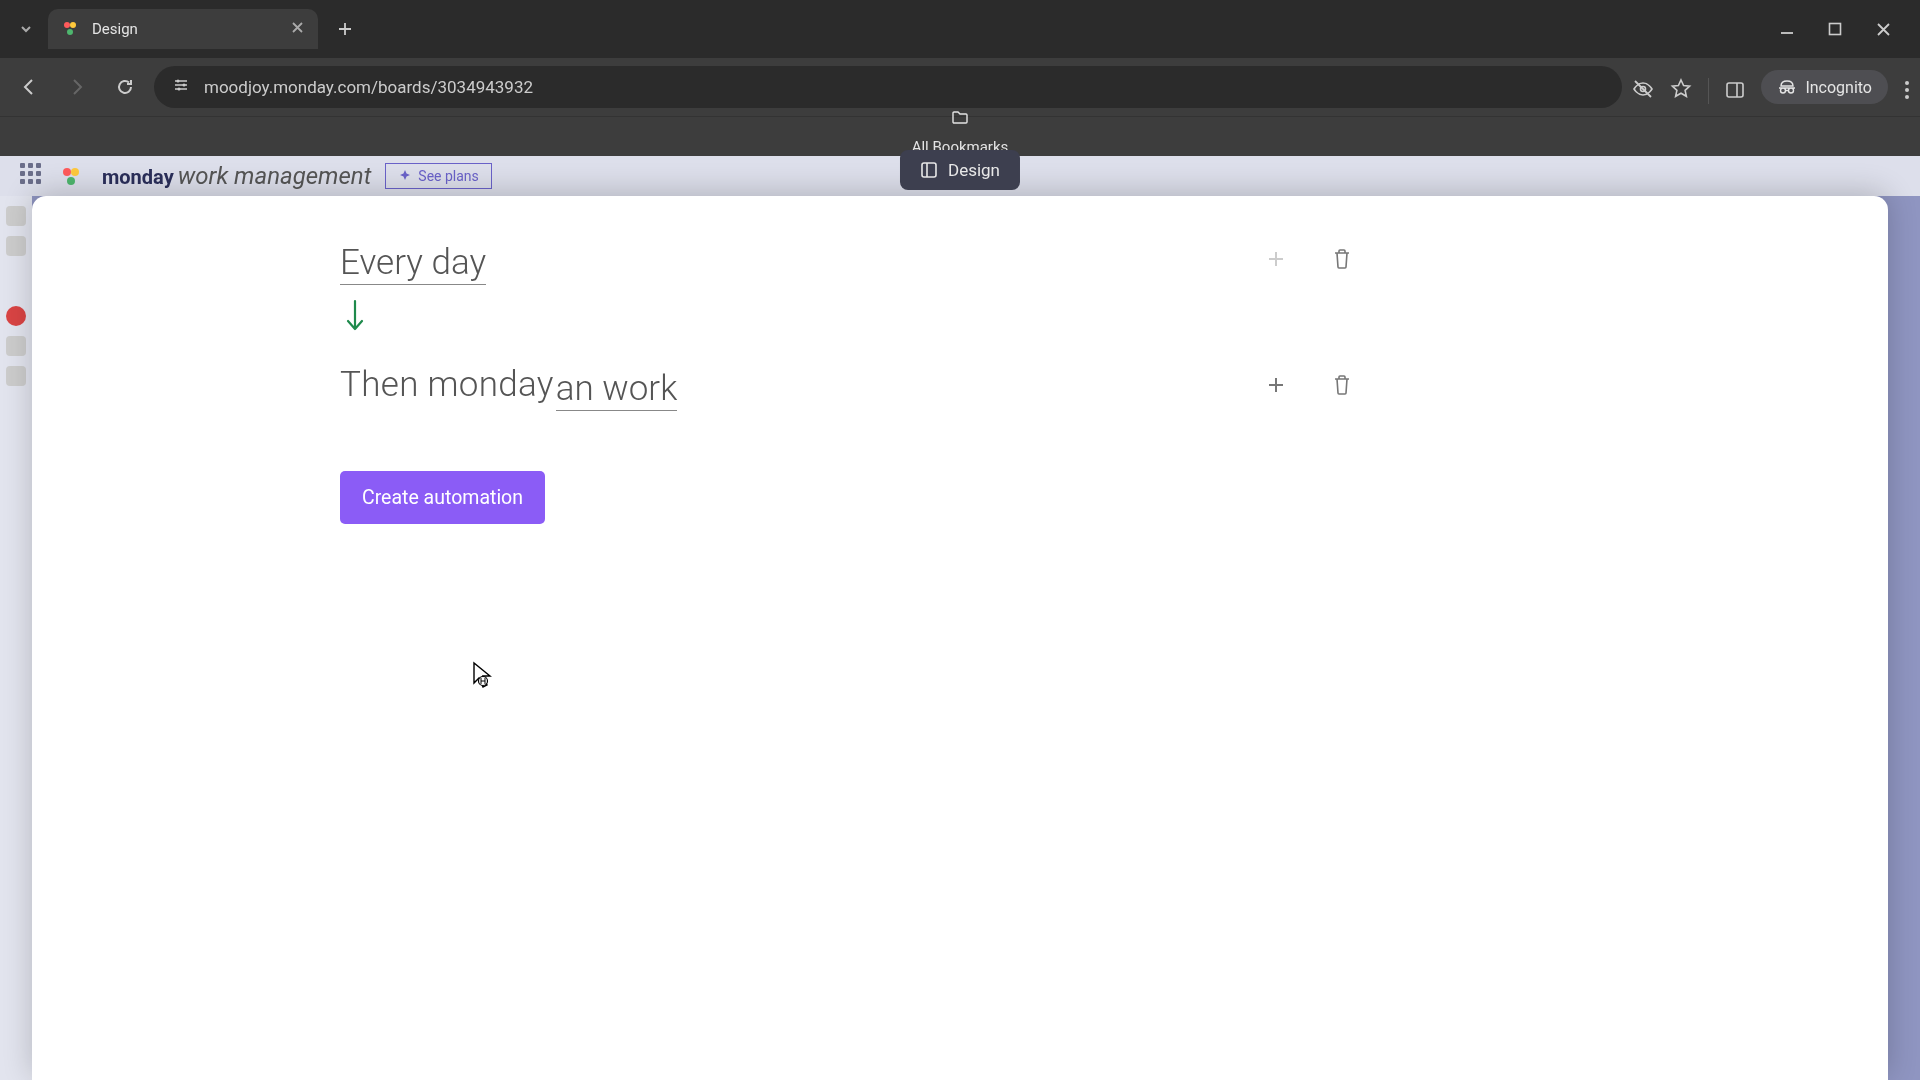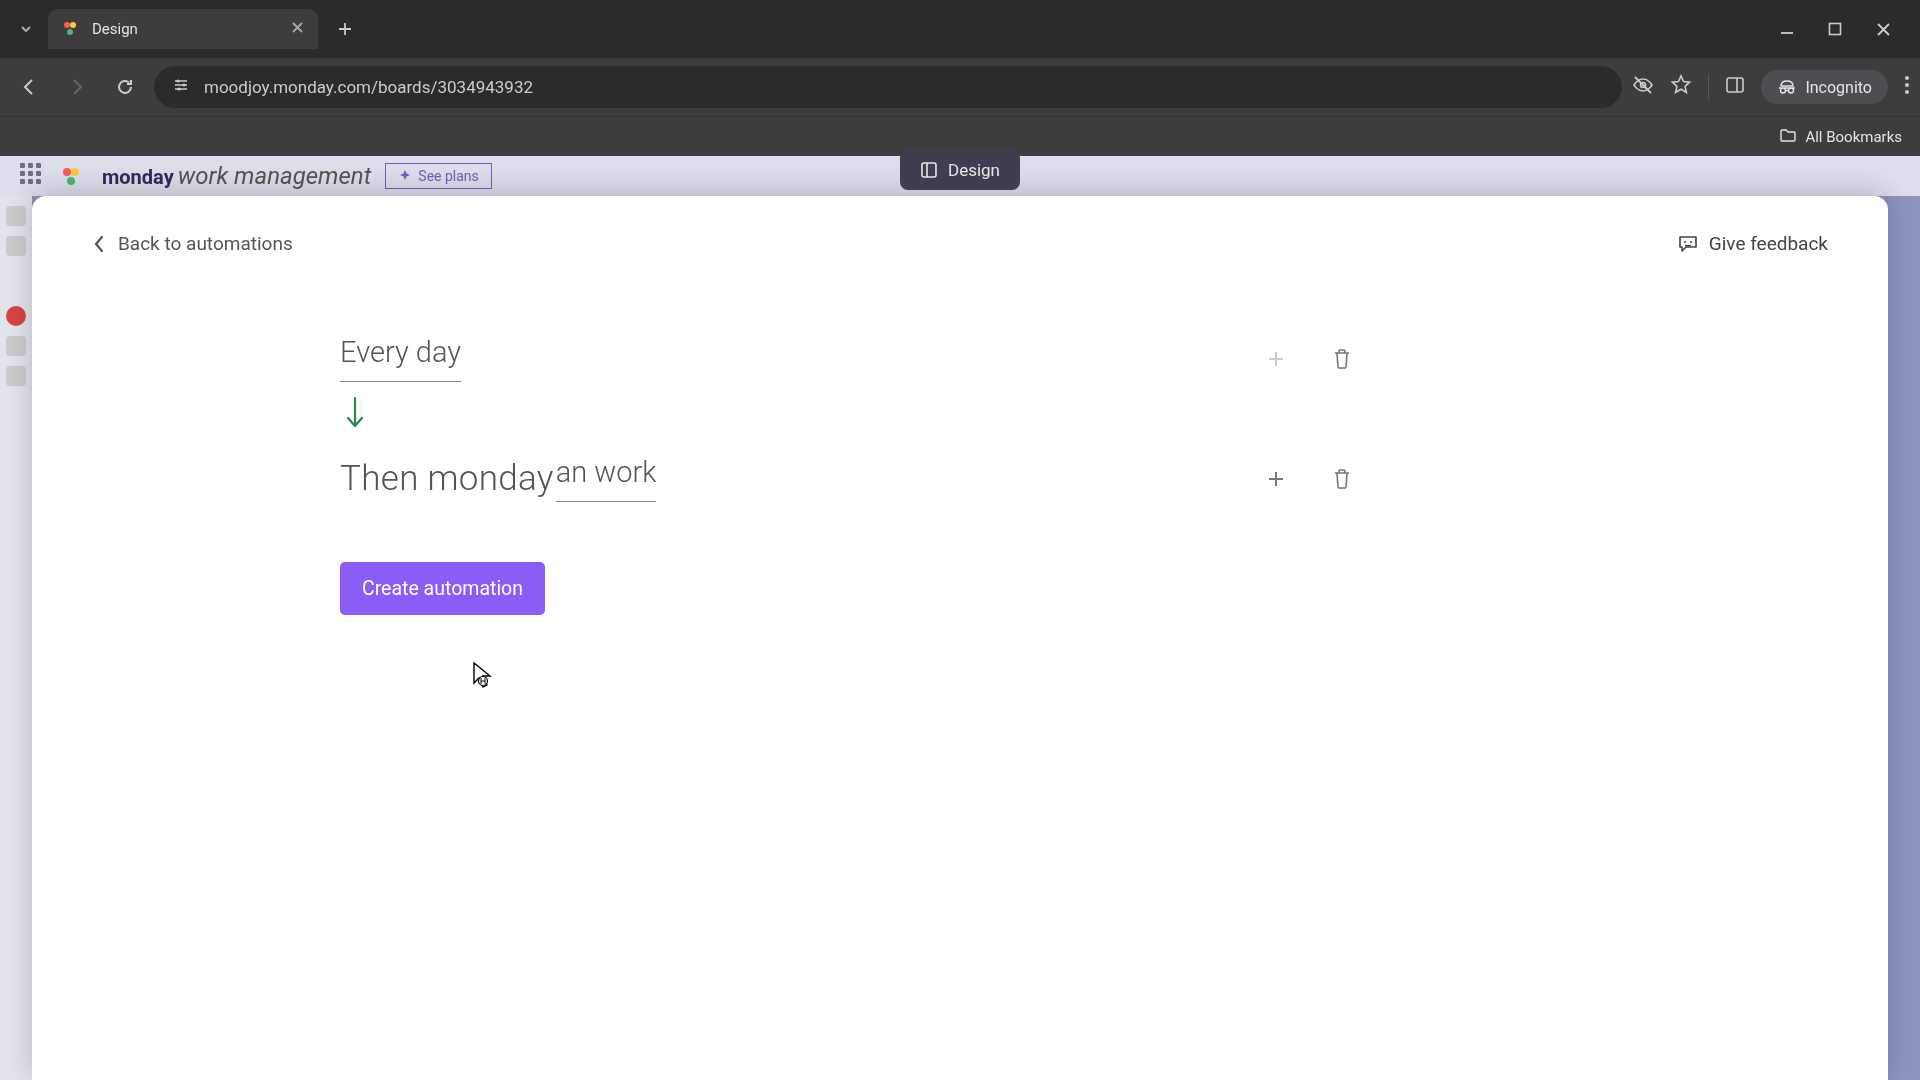--- a/index.html
+++ b/index.html
@@ -14,24 +14,24 @@
     .tab-title { color: #e4e4e4; font-size: 15px; flex: 1; }
     .tab-close { color: #aaa; font-size: 15px; }
     .add-tab { width: 34px; height: 34px; display: flex; align-items: center; justify-content: center; color: #ccc; margin-left: 6px; }
     .win-controls { margin-left: auto; display: flex; gap: 26px; padding-right: 18px; color: #ccc; }
     .win-controls span { display:inline-flex; width:22px; height:22px; align-items:center; justify-content:center; }
 
     .addr-bar { background: #3d3d3d; height: 58px; display: flex; align-items: center; padding: 0 10px; gap: 10px; }
     .nav-btn { width: 38px; height: 38px; display: flex; align-items: center; justify-content: center; color: #ccc; }
     .nav-btn.disabled { color: #666; }
     .url-field { flex: 1; background: #2b2b2b; height: 42px; border-radius: 21px; display: flex; align-items: center; padding: 0 18px; gap: 14px; color: #ccc; font-size: 17px; }
-    .right-icons { display: flex; align-items: center; gap: 16px; color: #ccc; }
+    .right-icons { display: flex; align-items: flex-end; gap: 16px; color: #ccc; }
     .incognito-badge { background: #4e4e52; border-radius: 20px; padding: 7px 16px; display: flex; align-items: center; gap: 8px; color: #e4e4e4; font-size: 16px; }
 
-    .bookmarks-bar { background: #3d3d3d; height: 40px; display:flex; align-items:center; justify-content:flex-end; padding: 0 18px; color:#e4e4e4; font-size:15px; gap:8px; border-top:1px solid #333; }
+    .bookmarks-bar { background: #3d3d3d; height: 40px; display:flex; align-items:center; justify-content:flex-end; padding: 0 18px; color:#e4e4e4; font-size:15px; gap:8px; border-top:1px solid #333;flex-direction:column; }
 
     
     .page { position: absolute; top: 156px; left: 0; right: 0; bottom: 0; background: #8f95c1; }
 
     .app-header-blur { position:absolute; top:0; left:0; right:0; height:40px; background: rgba(230,231,240,0.9); display:flex; align-items:center; padding:0 20px; gap:14px; filter: blur(0.3px); }
     .app-dots { width:26px; height:26px; display:grid; grid-template-columns:repeat(3,5px); grid-template-rows:repeat(3,5px); gap:3px; }
     .app-dots i { background:#6b6e8a; border-radius:1px; }
     .app-name { display:flex; align-items:baseline; gap:4px; }
     .app-name .bold { color:#2b2f5a; font-weight:700; font-size:20px; }
     .app-name .light { color:#555; font-weight:400; font-size:24px;font-style:italic; }
@@ -43,21 +43,21 @@
     .modal { position: absolute; top: 40px; left: 32px; right: 32px; bottom: 0; background: #fff; border-radius: 14px 14px 0 0; box-shadow: 0 -4px 30px rgba(0,0,0,0.2); padding: 36px 60px; }
     .modal-header { display:flex; justify-content: space-between; align-items:center; margin-bottom: 80px; }
     .back-link { display:flex; align-items:center; gap:12px; color:#555; font-size:19px; }
     .back-link svg { color:#555; }
     .feedback-link { display:flex; align-items:center; gap:10px; color:#444; font-size:19px; }
 
     .automation-body { padding-left: 248px; max-width: 1300px; }
 
     .rule-row { display:flex; align-items:center; }
     .rule-text { font-size: 35px; color:#555; font-weight:300; letter-spacing: 0.3px; }
-    .rule-link { font-size: 29px; color:#555; font-weight:300; border-bottom: 1.5px solid #888; padding-bottom: 12px; display:inline-block; }
+    .rule-link { font-size: 35px; color:#555; font-weight:300; border-bottom: 1.5px solid #888; padding-bottom: 1px; display:inline-block;margin-top:10px; }
     .rule-actions { margin-left:auto; display:flex; align-items:center; gap:46px; padding-right: 40px; color:#777; }
     .rule-actions .dim { color:#ccc; }
     .rule-actions span { display:inline-flex; }
 
     .arrow-down { margin: 14px 0 18px 4px; color: #1f8a4c; font-size: 30px; font-weight:300; }
 
     .create-btn { background:#8b5cf6; color:#fff; border:none; border-radius:5px; padding: 15px 22px; font-size:19.5px; margin-top: 60px; cursor:pointer; }
 
     .cursor { position:absolute; top: 505px; left: 470px; z-index:30; pointer-events:none; }
 
@@ -217,37 +217,20 @@
   <div class="left-rail-blur">
     <div class="dot"></div>
     <div class="dot"></div>
     <div style="height:30px"></div>
     <div class="dot red"></div>
     <div class="dot"></div>
     <div class="dot"></div>
   </div>
 
   <div class="modal">
-    <div class="modal-header">
-      <div class="back-link">
-        <svg width="14" height="22" viewBox="0 0 14 22">
-            <path d="M10 4l-6 7 6 7" stroke="currentColor" stroke-width="2.2" fill="none" stroke-linecap="round"></path>
-          </svg>
-        <span>Back to automations</span>
-      </div>
-      <div class="feedback-link">
-        <svg width="22" height="22" viewBox="0 0 22 22">
-            <path d="M3 4h16v10H9l-4 4v-4H3V4z" stroke="currentColor" stroke-width="1.6" fill="none" stroke-linejoin="round"></path>
-            <circle cx="8" cy="9" r="1" fill="currentColor"></circle>
-            <circle cx="14" cy="9" r="1" fill="currentColor"></circle>
-            <path d="M8 12c1 1 5 1 6 0" stroke="currentColor" stroke-width="1.3" fill="none"></path>
-          </svg>
-        <span>Give feedback</span>
-      </div>
-    </div>
 
     <div class="automation-body">
 
       <div class="rule-row">
         <span class="rule-link">Every day</span>
         <div class="rule-actions">
           <span class="dim">
               <svg width="20" height="20" viewBox="0 0 20 20">
                 <path d="M10 3v14M3 10h14" stroke="currentColor" stroke-width="2"></path>
               </svg>

